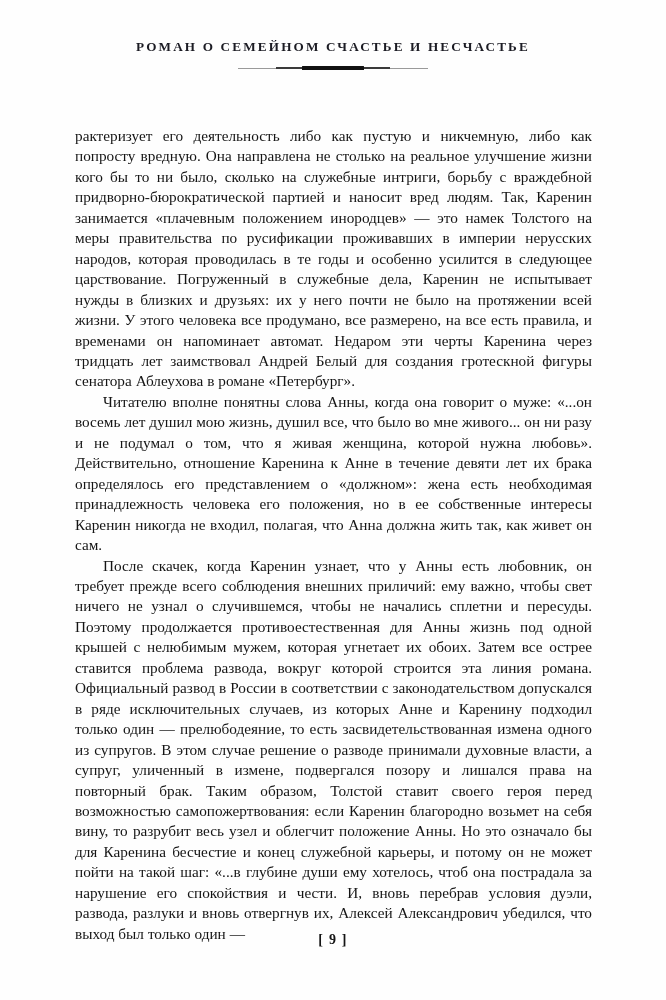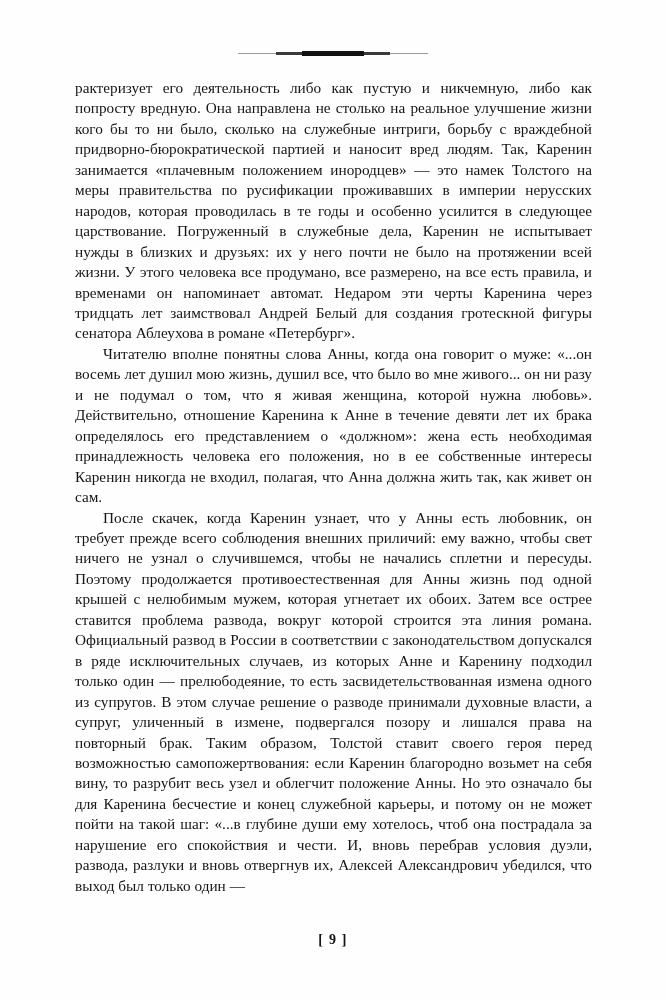--- a/index.html
+++ b/index.html
@@ -86,20 +86,21 @@
     text-justify: inter-word;
     font-size: 15.25px;
     line-height: 20.45px;
     color: #151515;
     text-indent: 28px;
     hyphens: manual;
     word-spacing: 0.1px;
   }
   p.para.no-indent {
     text-indent: 0;
+    margin-top: 48px;
   }
 
   
   .folio {
     position: absolute;
     top: 932px;
     left: 0;
     width: 666px;
     text-align: center;
     font-size: 14px;
@@ -107,20 +108,21 @@
     letter-spacing: 1.2px;
     color: #141414;
   }
 </style>
 </head>
 <body>
 
 <div class="page">
 
   <div class="runninghead-block">
+    <div class="runninghead">Роман о семейном счастье и несчастье</div>
     <div class="rule-wrap">
       <div class="rule-thin"></div>
       <div class="rule-mid"></div>
       <div class="rule-thick"></div>
     </div>
   </div>
 
   <div class="textblock">
     <p class="para no-indent">рактеризует его деятельность либо как пустую и никчемную, либо как попросту вредную. Она направлена не столько на реальное улучшение жизни кого бы то ни было, сколько на служебные интриги, борьбу с враждебной придворно-бюрократической партией и наносит вред людям. Так, Каренин занимается «плачевным положением инородцев» — это намек Толстого на меры правительства по русификации проживавших в империи нерусских народов, которая проводилась в те годы и особенно усилится в следующее царствование. Погруженный в служебные дела, Каренин не испытывает нужды в близких и друзьях: их у него почти не было на протяжении всей жизни. У этого человека все продумано, все размерено, на все есть правила, и временами он напоминает автомат. Недаром эти черты Каренина через тридцать лет заимствовал Андрей Белый для создания гротескной фигуры сенатора Аблеухова в романе «Петербург».</p>
     <p class="para">Читателю вполне понятны слова Анны, когда она говорит о муже: «...он восемь лет душил мою жизнь, душил все, что было во мне живого... он ни разу и не подумал о том, что я живая женщина, которой нужна любовь». Действительно, отношение Каренина к Анне в течение девяти лет их брака определялось его представлением о «должном»: жена есть необходимая принадлежность человека его положения, но в ее собственные интересы Каренин никогда не входил, полагая, что Анна должна жить так, как живет он сам.</p>

